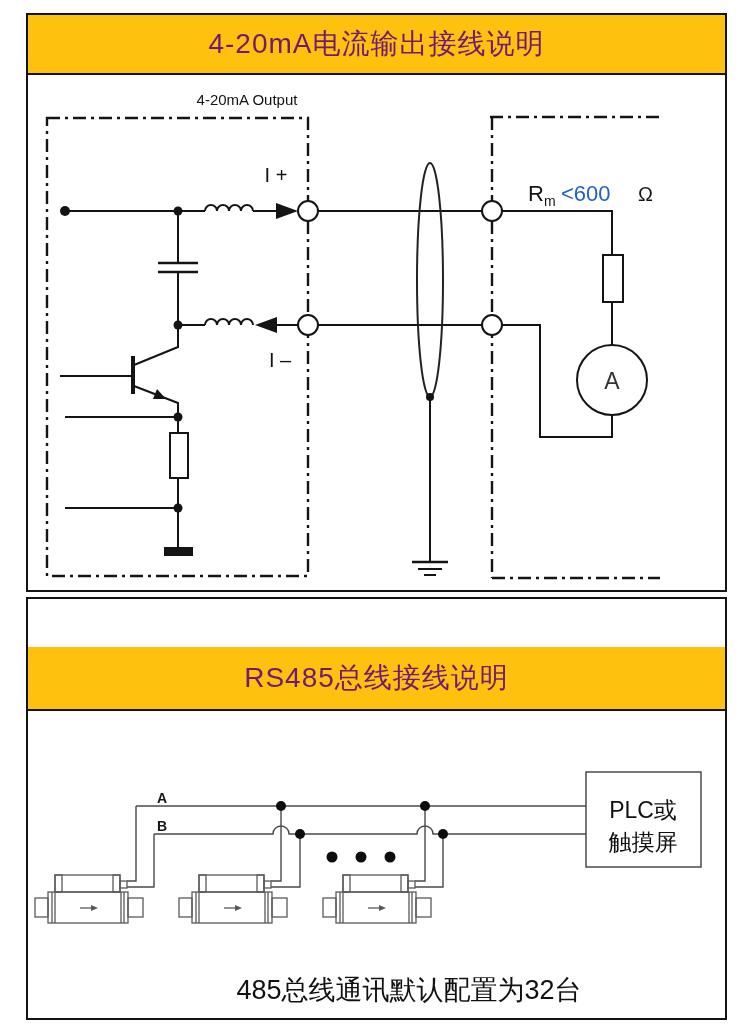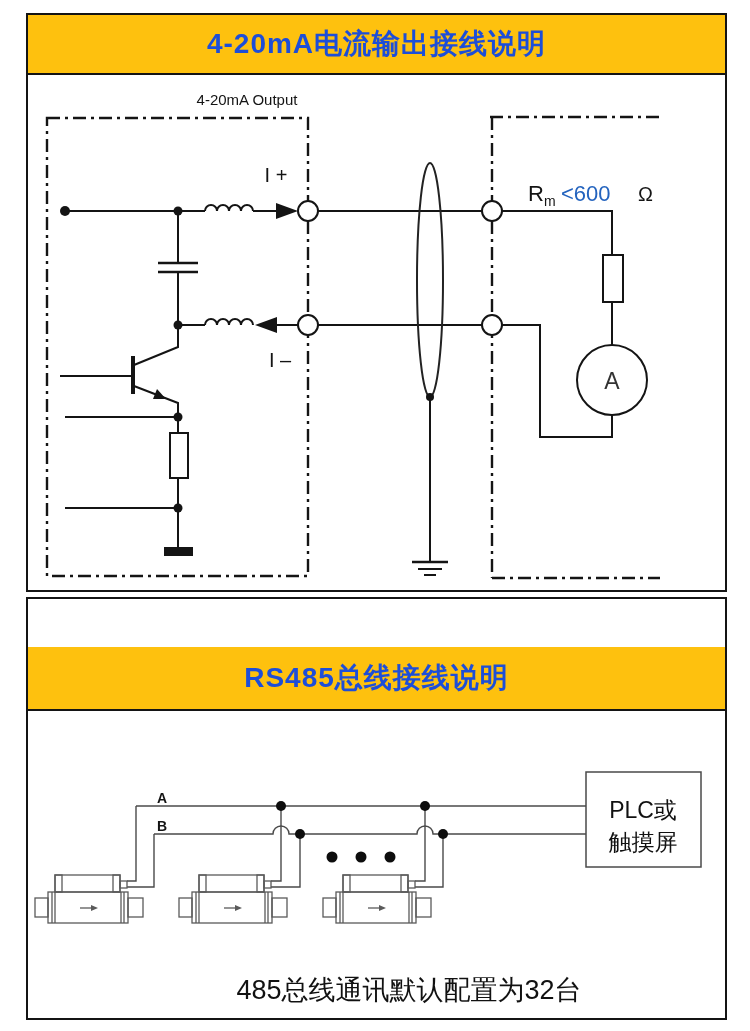--- a/index.html
+++ b/index.html
@@ -7,21 +7,21 @@
     width:750px;height:1031px;position:relative;overflow:hidden;
     font-family:"Liberation Sans", sans-serif;color:#111;
   }
   .panel{position:absolute;left:26px;width:701px;border:2px solid #141414;background:#fff;box-sizing:border-box;}
   #panel1{top:13px;height:579px;}
   #panel2{top:597px;height:423px;}
   .panel-header{
     background:var(--header-bg,#FEC10E);
     border-bottom:2px solid #141414;
     display:flex;align-items:center;justify-content:center;
-    font-weight:700;font-size:28px;letter-spacing:1px;color:#1d4ed8;
+    font-weight:400;font-size:28px;letter-spacing:1px;color:#701a75;
   }
   #panel1 .panel-header{height:58px;}
   #panel2 .panel-header{height:62px;margin-top:48px;}
   .panel-body{position:relative;}
   svg{display:block;}
   text{font-family:"Liberation Sans", sans-serif;}
   .wire{stroke:#141414;stroke-width:2;fill:none;}
   .wire-thick{stroke:#141414;stroke-width:2.6;fill:none;}
   .dashdot{stroke:#141414;stroke-width:2.4;fill:none;stroke-dasharray:13 5 3 5;}
   .node{fill:#141414;stroke:none;}

